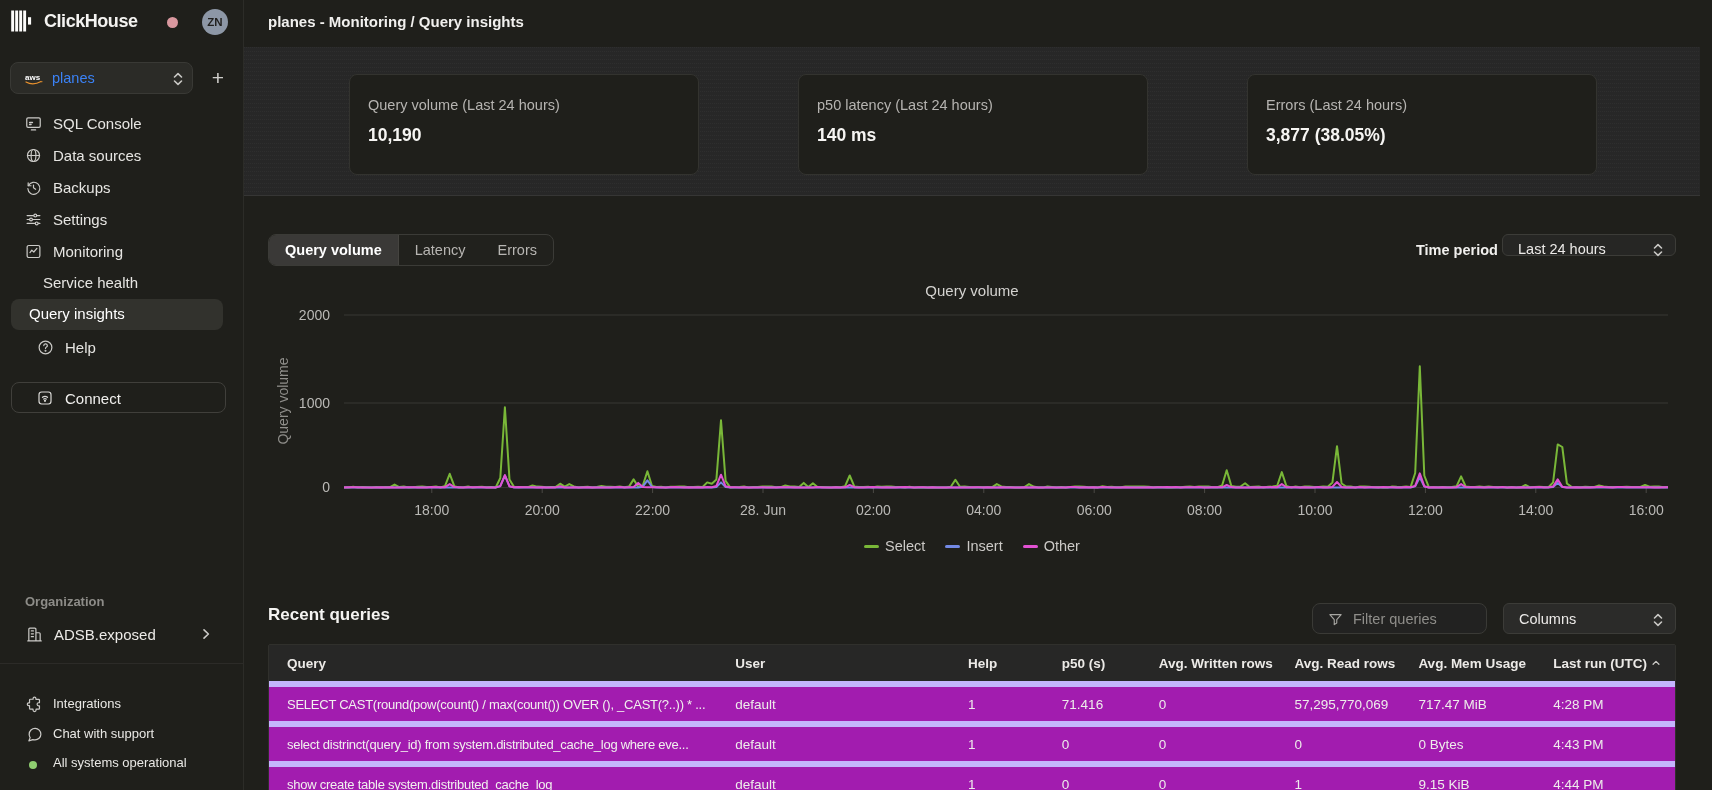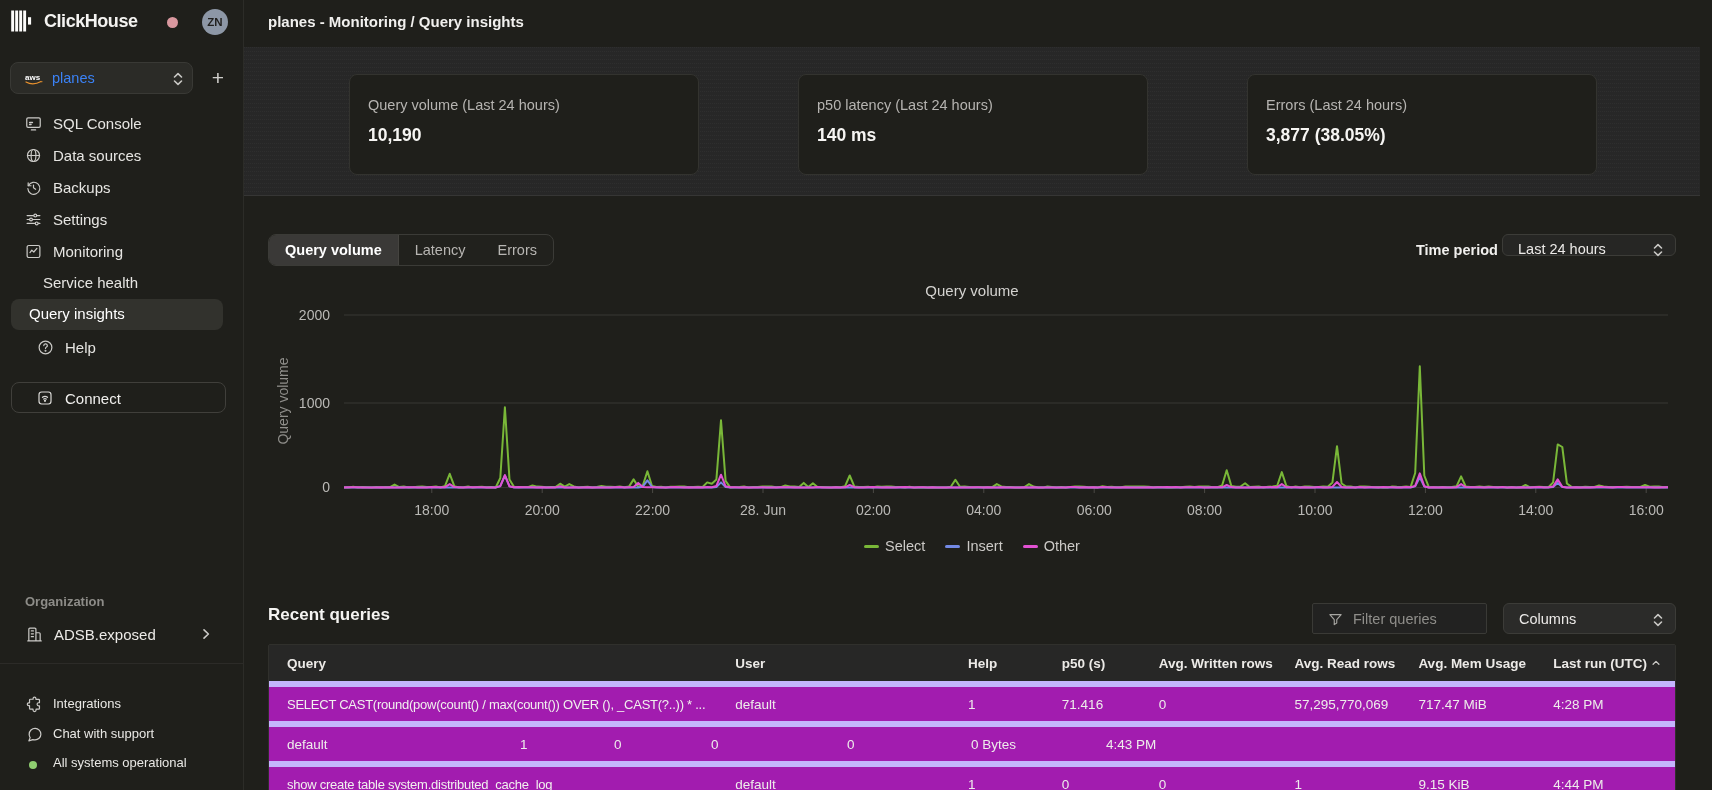--- a/index.html
+++ b/index.html
@@ -74,21 +74,21 @@
 
 #chartsvg { position:absolute; left:0; top:270px; }
 #legend { position:absolute; left:0; top:537px; width:1456px; height:18px;
   display:flex; justify-content:center; align-items:center; gap:20px; }
 #legend .li { display:flex; align-items:center; gap:6px; font-size:14.5px; color:#cbc9c6; }
 #legend .sw { width:15px; height:3px; border-radius:2px; }
 
 
 #rq-head { position:absolute; left:24px; top:605px; font-size:17px; font-weight:700; color:#f4f3f1; }
 #filterbox { position:absolute; left:1068px; top:603px; width:175px; height:31px;
-  background:#222221; border:1px solid #3a3a36; border-radius:2px; }
+  background:#222221; border:1px solid #3a3a36; border-radius:8px; }
 #filterbox .ph { position:absolute; left:40px; top:7px; font-size:14.5px; color:#8f8e8a; }
 #filterbox svg { position:absolute; left:15px; top:7px; }
 #table { position:absolute; left:24px; top:644px; width:1408px; border:1px solid #30302c;
   border-radius:2px; font-size:13.5px; }
 .trow { display:flex; height:40px; background:#a21caf; border-top:6px solid #c4b5fd; }
 .trow.h { height:36px; background:#272726; font-weight:700; border-top:none; }
 .trow > div { padding:0 8px 0 18px; overflow:hidden; white-space:nowrap; display:flex; align-items:center; }
 .c1{width:449px;} .c2{width:233px;} .c3{width:94px;} .c4{width:97px;}
 .c5{width:136px;} .c6{width:124px;} .c7{width:135px;} .c8{width:140px;}
 .trow:not(.h)>div { color:#eeedeb; }
@@ -344,20 +344,21 @@
       <div class="c1">SELECT CAST(round(pow(count() / max(count()) OVER (), _CAST(?..)) * ...</div>
       <div class="c2">default</div>
         <div class="c3">1</div>
         <div class="c4">71.416</div>
       <div class="c5">0</div>
         <div class="c6">57,295,770,069</div>
         <div class="c7">717.47 MiB</div>
         <div class="c8">4:28 PM</div>
     </div>
     <div class="trow">
+      <div class="c1">select distrinct(query_id) from system.distributed_cache_log where eve...</div>
       <div class="c2">default</div>
         <div class="c3">1</div>
         <div class="c4">0</div>
       <div class="c5">0</div>
         <div class="c6">0</div>
         <div class="c7">0 Bytes</div>
         <div class="c8">4:43 PM</div>
     </div>
     <div class="trow">
       <div class="c1">show create table system.distributed_cache_log</div>

